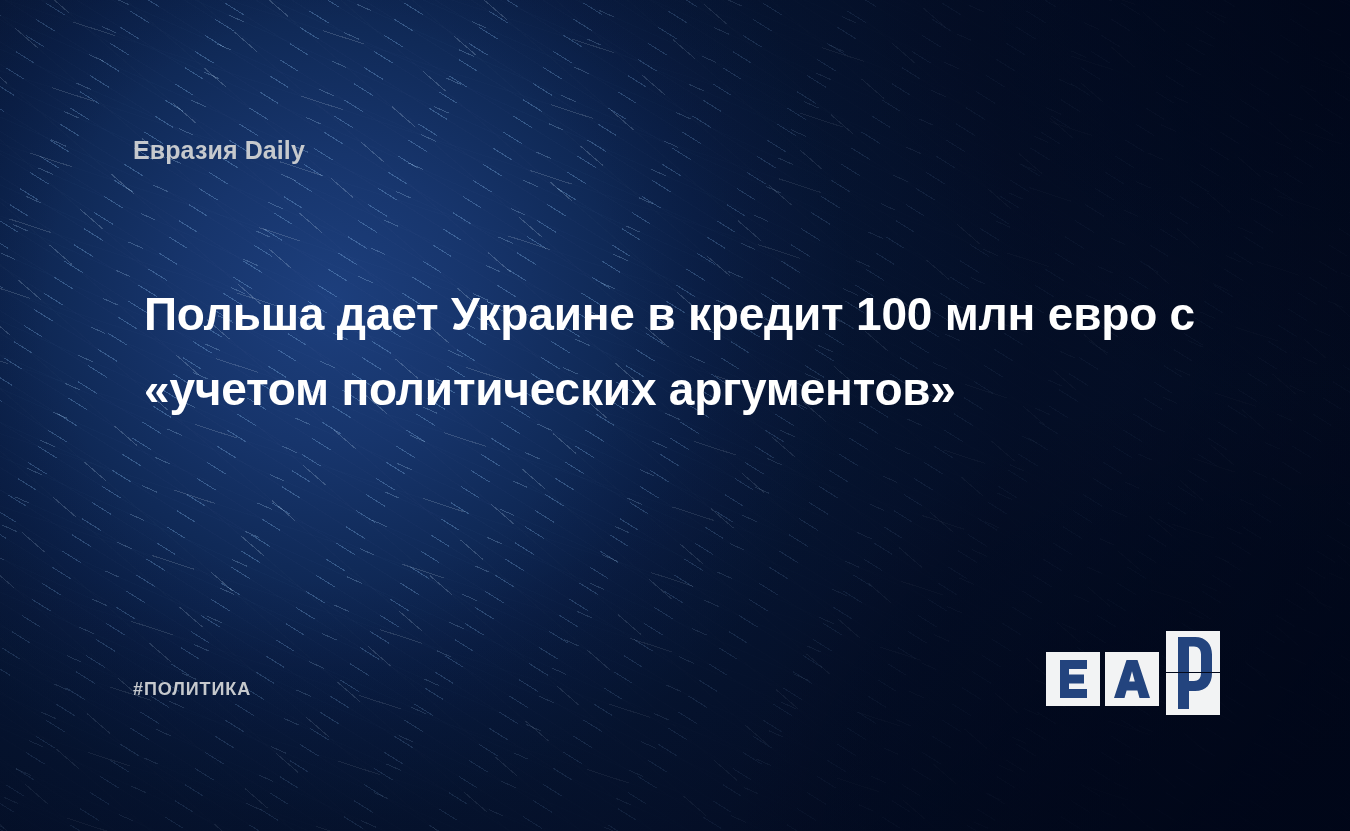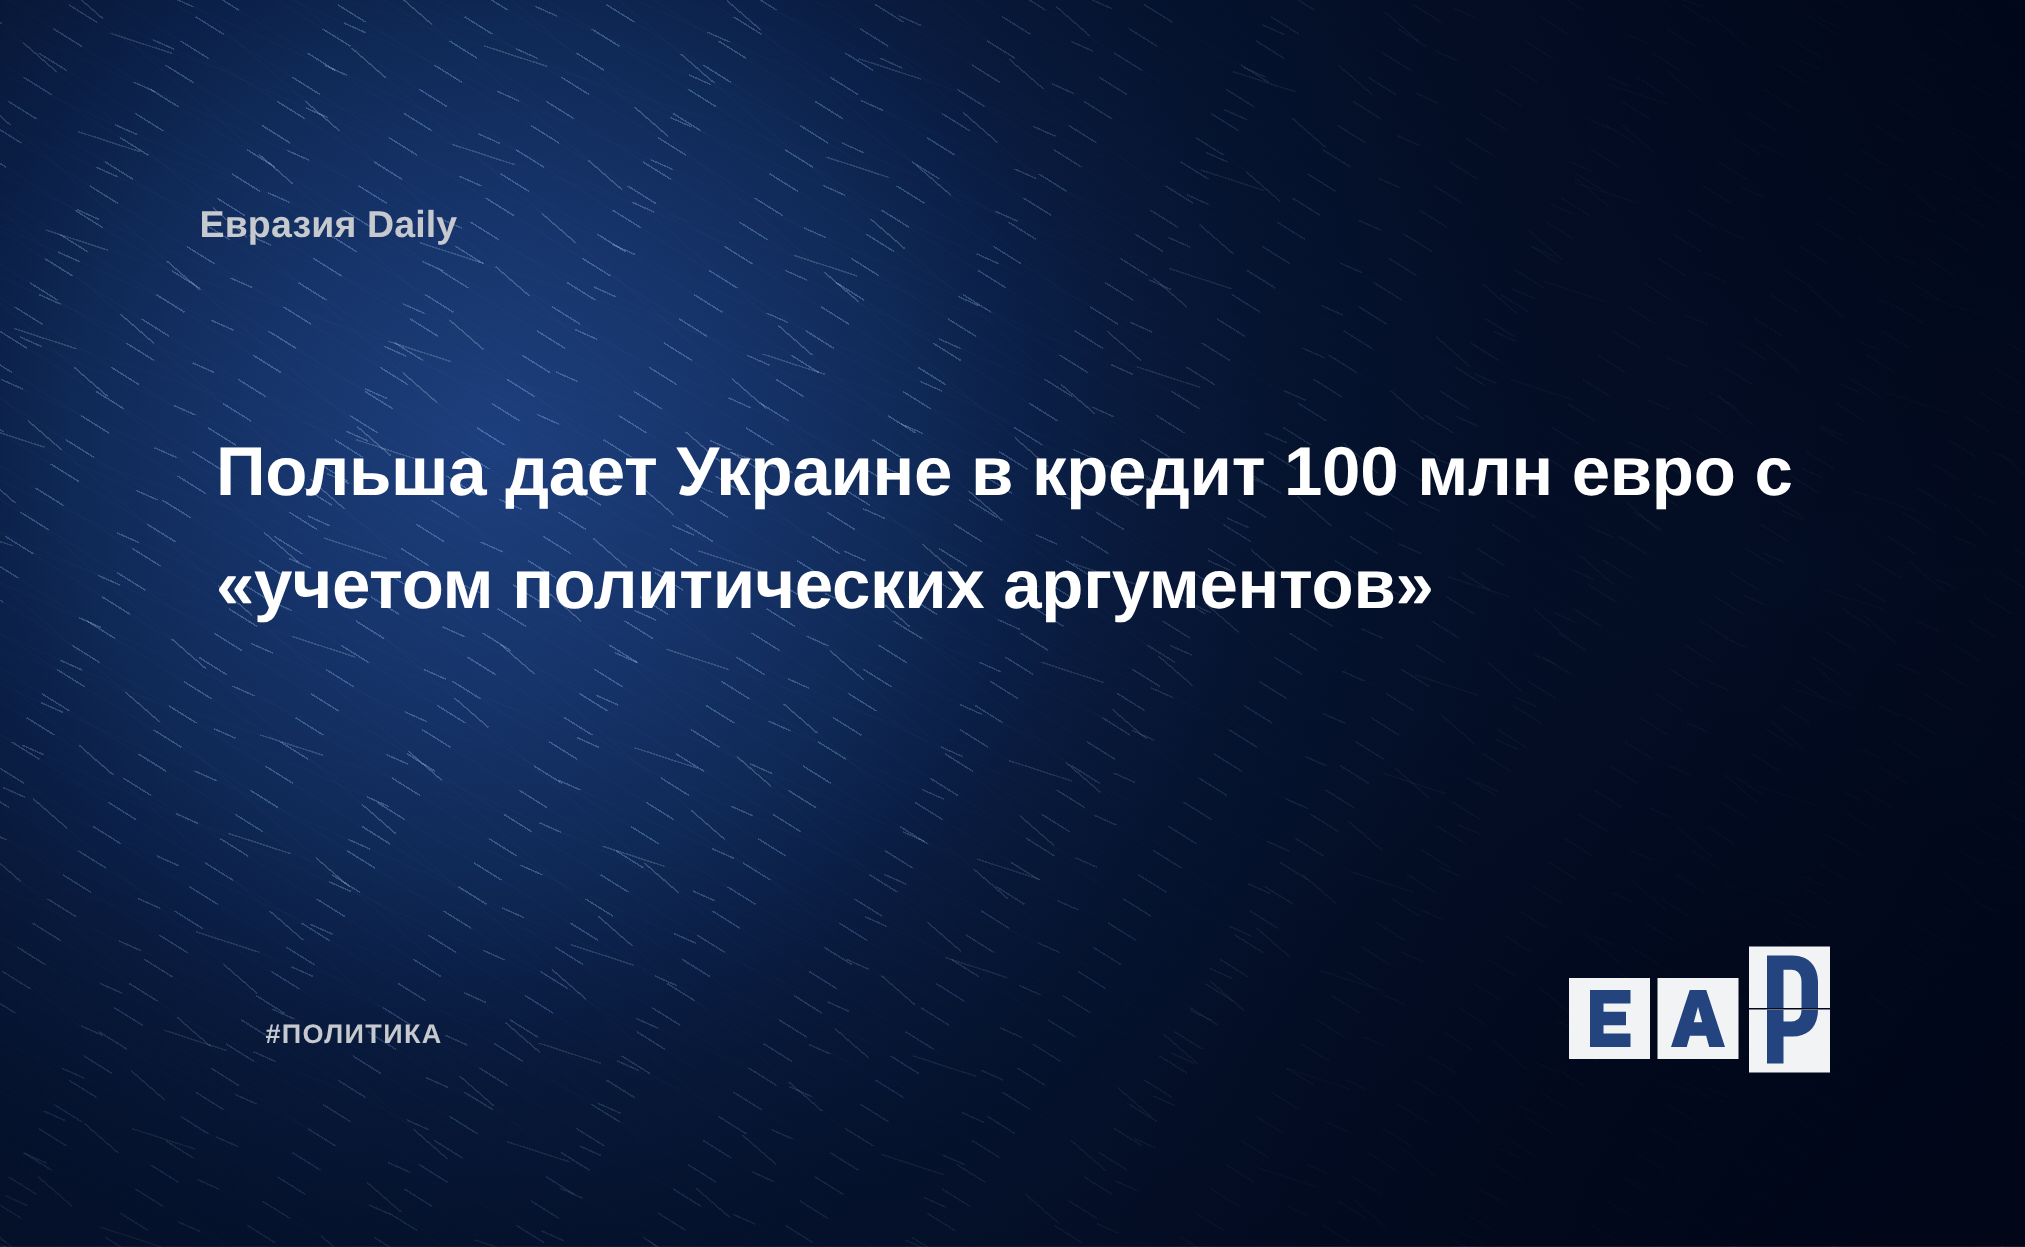--- a/index.html
+++ b/index.html
@@ -186,21 +186,20 @@
 
   #tag {
     position: absolute;
     left: 133px;
     top: 679px;
     font-size: 18px;
     font-weight: 700;
     letter-spacing: .9px;
     color: #c6c9cd;
     white-space: nowrap;
-    margin-left: 44px;
   }
 
   
   #logo {
     position: absolute;
     left: 1046px;
     top: 631px;
     width: 174px;
     height: 84px;
   }

